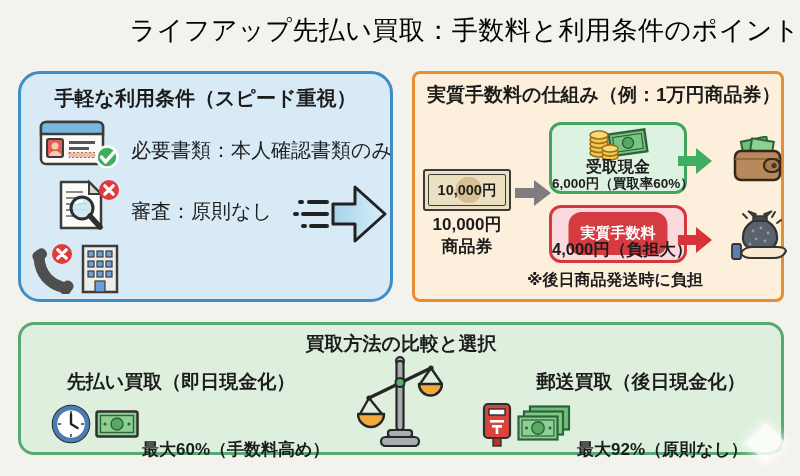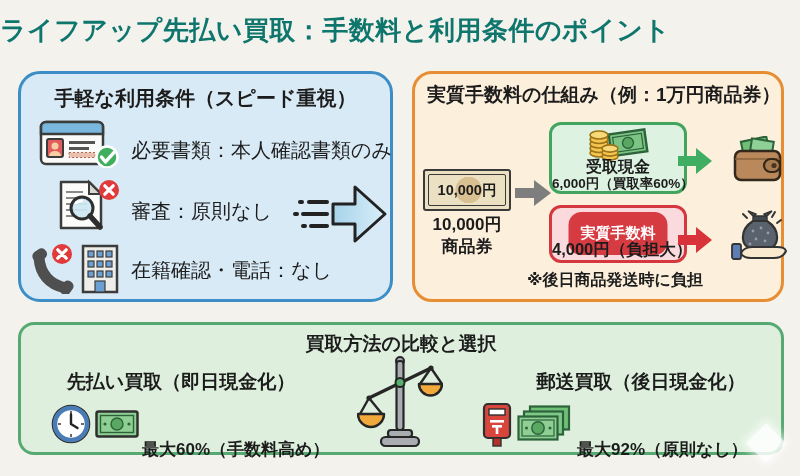--- a/index.html
+++ b/index.html
@@ -7,36 +7,36 @@
     font-family:"Liberation Sans","DejaVu Sans",sans-serif;
     background:#e9e7e1;
   }
   #canvas{
     position:relative;width:800px;height:476px;margin:0 auto;
     background:#f4f2ed;overflow:hidden;color:#1c1c1c;
   }
   .abs{position:absolute;}
 
   .main-title{
-    left:0;right:0;top:13px;text-align:left;
-    font-size:26px;font-weight:700;letter-spacing:.5px;color:#0f766e;
+    left:0;right:0;top:13px;text-align:right;
+    font-size:26px;font-weight:400;letter-spacing:.5px;color:#000000;
   }
 
   
   .panel-blue{
     left:18px;top:71px;width:369px;height:225px;
     background:#d8eaf6;border:3px solid #3d8ec7;border-radius:22px;
   }
   .lp-title{left:0;top:11px;width:100%;text-align:center;font-size:20px;font-weight:700;}
   .lp-text{font-size:20px;font-weight:400;white-space:nowrap;}
 
   
   .panel-orange{
     left:412px;top:71px;width:366px;height:225px;
-    background:#fcf0dc;border:3px solid #e78e35;border-radius:20px;
+    background:#fcf0dc;border:3px solid #e78e35;border-radius:8px;
   }
   .rp-title{left:12px;top:8px;font-size:19px;font-weight:700;white-space:nowrap;}
   .voucher{
     left:8px;top:95px;width:88px;height:42px;box-sizing:border-box;
     background:#ece0c2;border:2.5px solid #3a3a3a;border-radius:3px;
     background-image:radial-gradient(circle at 52% 50%, #d9c093 0 13px, transparent 13.5px);
   }
   .voucher-inner{
     position:absolute;left:3px;top:3px;right:3px;bottom:3px;
     border:1.5px solid #3a3a3a;border-radius:2px;
@@ -139,21 +139,20 @@
           <rect x="57" y="19" width="6" height="6"></rect>
             <rect x="66" y="19" width="6" height="6"></rect>
             <rect x="75" y="19" width="6" height="6"></rect>
           <rect x="57" y="29" width="6" height="6"></rect>
             <rect x="66" y="29" width="6" height="6"></rect>
             <rect x="75" y="29" width="6" height="6"></rect>
           <rect x="64" y="39" width="10" height="11"></rect>
         </g>
       </svg>
     </div>
-    <div class="abs lp-text" style="left:110px;top:183px;">在籍確認・電話：なし</div>
 
     <div class="abs" style="left:272px;top:100px;">
       <svg width="96" height="80" viewBox="0 0 96 80">
         <defs>
           <linearGradient id="spdg" x1="0" y1="0" x2="1" y2="0">
             <stop offset="0" stop-color="#a6d3ea"></stop>
               <stop offset="1" stop-color="#d9eef9"></stop>
           </linearGradient>
         </defs>
         <g stroke="#222" stroke-width="4" stroke-linecap="round">

